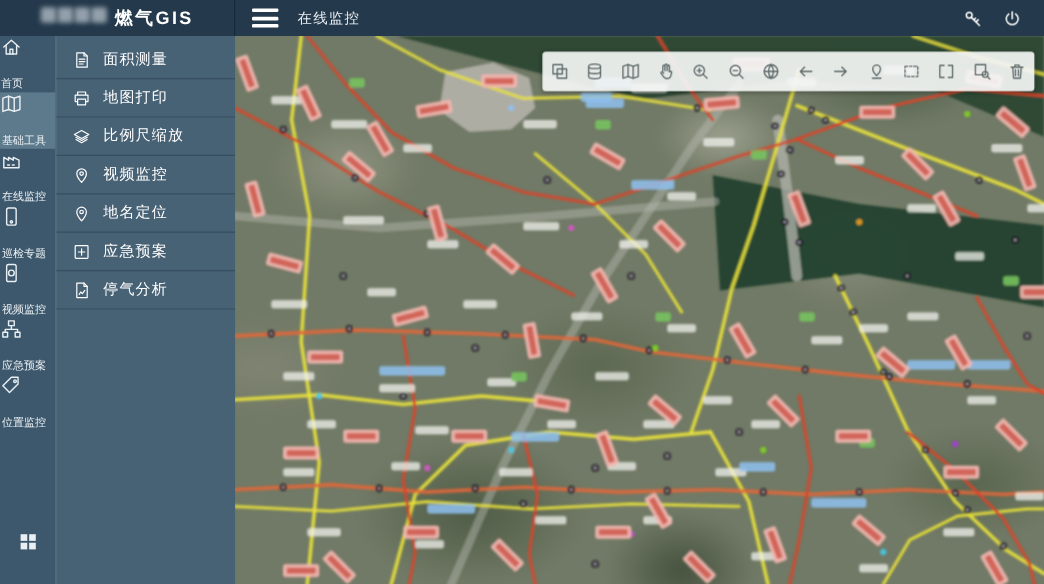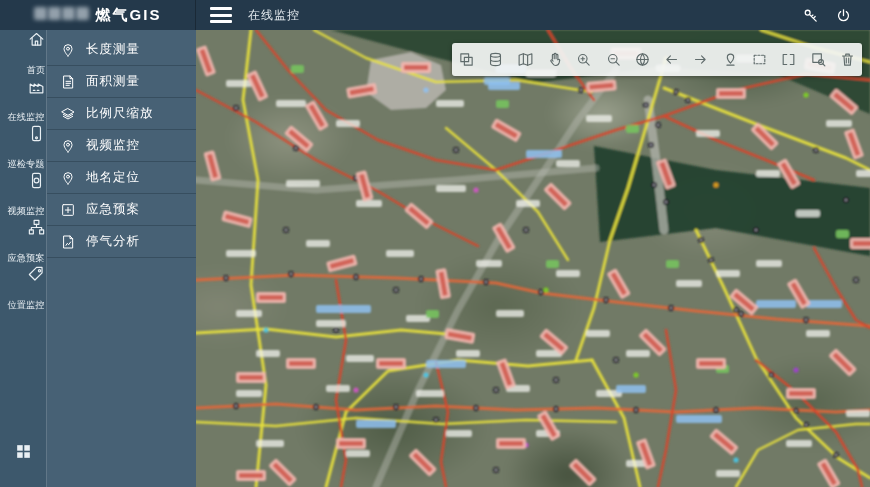--- a/index.html
+++ b/index.html
@@ -21,21 +21,21 @@
   .module-label{font-size:12px;margin-left:16px;letter-spacing:1px;color:#e8eef2}
   .header-right{margin-left:auto;display:flex;align-items:center;gap:16px;padding-right:18px}
   .hicon{width:17px;height:17px;color:#fff;cursor:pointer}
   .hicon svg{width:100%;height:100%;stroke:currentColor;fill:none;stroke-width:1.8;stroke-linecap:round;stroke-linejoin:round}
 
   
   .body{flex:1;display:flex;min-height:0}
 
   
   .rail{width:46px;background:var(--rail_bg);display:flex;flex-direction:column;align-items:stretch;flex:0 0 46px}
-  .rail-item{height:47px;display:flex;flex-direction:column;align-items:flex-end;justify-content:center;gap:14px;cursor:pointer;color:#e9eff3}
+  .rail-item{height:47px;display:flex;flex-direction:column;align-items:flex-start;justify-content:center;gap:14px;cursor:pointer;color:#e9eff3}
   .rail-item.active{background:var(--rail_active_bg)}
   .ricon{width:19px;height:19px}
   .ricon svg{width:100%;height:100%;stroke:currentColor;fill:none;stroke-width:1.5;stroke-linecap:round;stroke-linejoin:round}
   .rlabel{font-size:10px;white-space:nowrap;transform:scale(.92)}
   .rail-bottom{margin-top:auto;margin-bottom:26px;display:flex;justify-content:center;cursor:pointer;color:#e9eff3}
   .rail-bottom .ricon svg rect{fill:currentColor;stroke:none}
 
   
   .submenu{width:150px;background:var(--menu_bg);border-left:1px solid rgba(255,255,255,.14);padding-top:4px;flex:0 0 150px}
   .menu-item{height:32px;display:flex;align-items:center;gap:10px;padding-left:13px;color:#fff;cursor:pointer;border-bottom:1px solid rgba(26,42,55,.35)}
@@ -97,20 +97,27 @@
 
     <nav class="rail" id="rail">
         <div class="rail-item">
           <span class="ricon"><svg viewBox="0 0 24 24" aria-hidden="true">
               <path d="M4 11.5 12 4.5l8 7"></path>
               <path d="M6.5 10v9h11v-9"></path>
               <path d="M10.5 19v-5h3v5"></path>
             </svg></span>
           <span class="rlabel">首页</span>
         </div>
+        <div class="rail-item active">
+          <span class="ricon"><svg viewBox="0 0 24 24" aria-hidden="true">
+              <path d="M3 6l6-2 6 2 6-2v14l-6 2-6-2-6 2z"></path>
+              <path d="M9 4v14M15 6v14"></path>
+            </svg></span>
+          <span class="rlabel">基础工具</span>
+        </div>
         <div class="rail-item">
           <span class="ricon"><svg viewBox="0 0 24 24" aria-hidden="true">
               <path d="M4 20V9l5 3V9l5 3V9l6 3v8z"></path>
               <path d="M8 17h2M13 17h2"></path>
             </svg></span>
           <span class="rlabel">在线监控</span>
         </div>
         <div class="rail-item">
           <span class="ricon"><svg viewBox="0 0 24 24" aria-hidden="true">
               <rect x="7" y="3" width="10" height="18" rx="2"></rect>
@@ -147,31 +154,31 @@
               <rect x="13" y="4" width="7" height="7"></rect>
               <rect x="4" y="13" width="7" height="7"></rect>
               <rect x="13" y="13" width="7" height="7"></rect>
             </svg></span>
         </div>
       </nav>
 
     <nav class="submenu" id="submenu">
         <div class="menu-item">
           <span class="micon"><svg viewBox="0 0 24 24" aria-hidden="true">
-              <path d="M12 21s-6-6.2-6-11a6 6 0 1 1 12 0c0 4.8-6 11-6 11z"></path>
-              <circle cx="12" cy="10" r="2.2"></circle>
-            </svg></span>
-          <span class="mlabel">长度测量</span>
+              <path d="M6 3h9l4 4v14H6z"></path>
+              <path d="M15 3v4h4M9 11h7M9 14h7M9 17h5"></path>
+            </svg></span>
+          <span class="mlabel">面积测量</span>
         </div>
         <div class="menu-item">
           <span class="micon"><svg viewBox="0 0 24 24" aria-hidden="true">
-              <path d="M6 3h9l4 4v14H6z"></path>
-              <path d="M15 3v4h4M9 11h7M9 14h7M9 17h5"></path>
-            </svg></span>
-          <span class="mlabel">面积测量</span>
+              <path d="M7 8V4h10v4M7 16H4V8h16v8h-3"></path>
+              <rect x="7" y="13" width="10" height="7"></rect>
+            </svg></span>
+          <span class="mlabel">地图打印</span>
         </div>
         <div class="menu-item">
           <span class="micon"><svg viewBox="0 0 24 24" aria-hidden="true">
               <path d="M12 4l9 5-9 5-9-5z"></path>
               <path d="M5 12.5l7 4 7-4M5 15.5l7 4 7-4"></path>
             </svg></span>
           <span class="mlabel">比例尺缩放</span>
         </div>
         <div class="menu-item">
           <span class="micon"><svg viewBox="0 0 24 24" aria-hidden="true">

